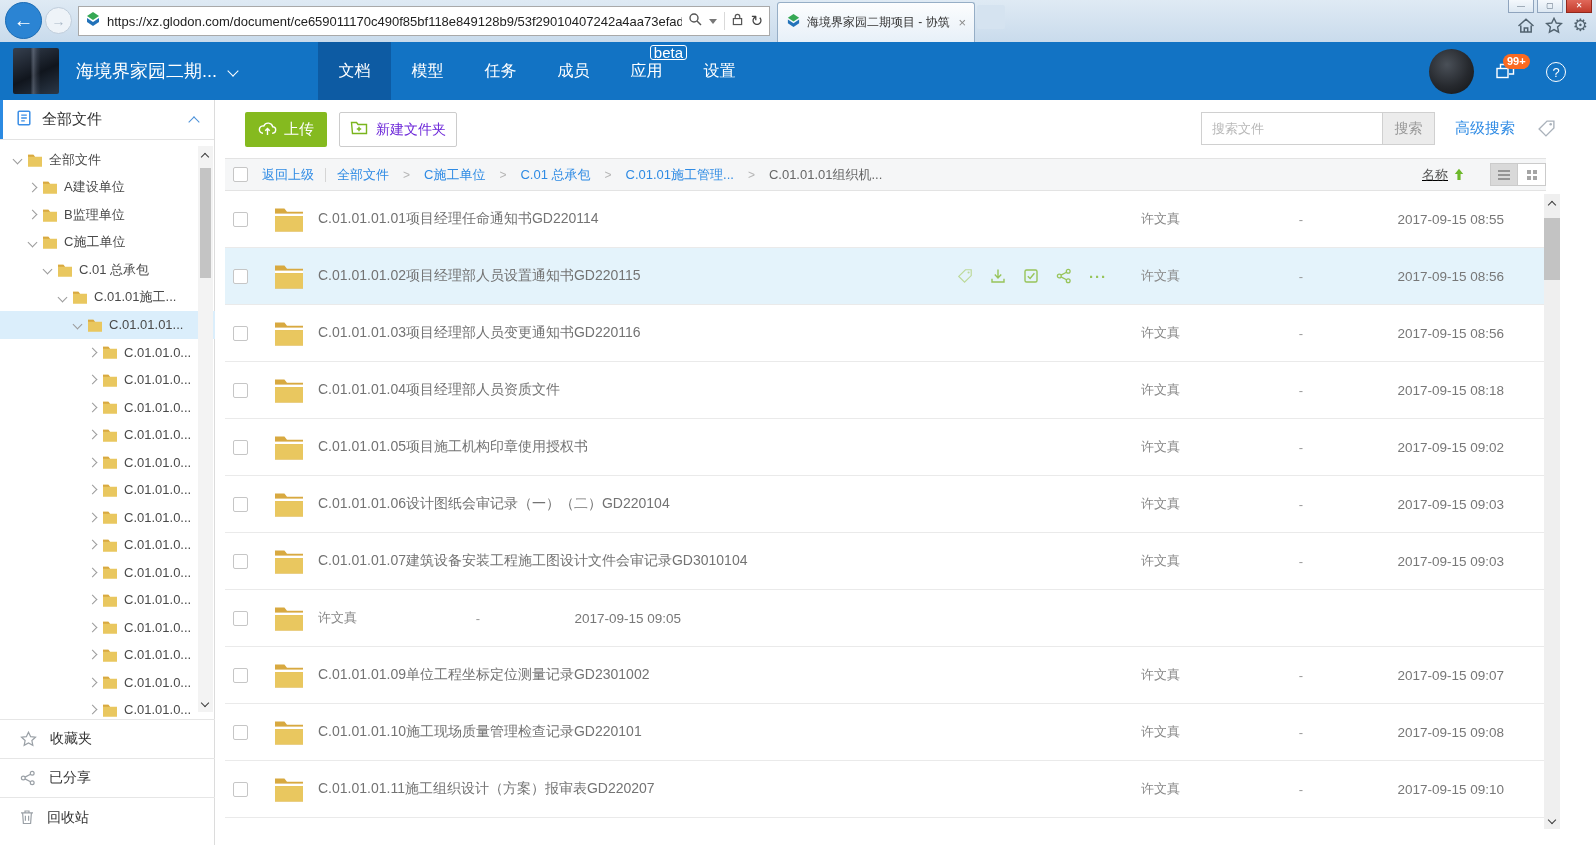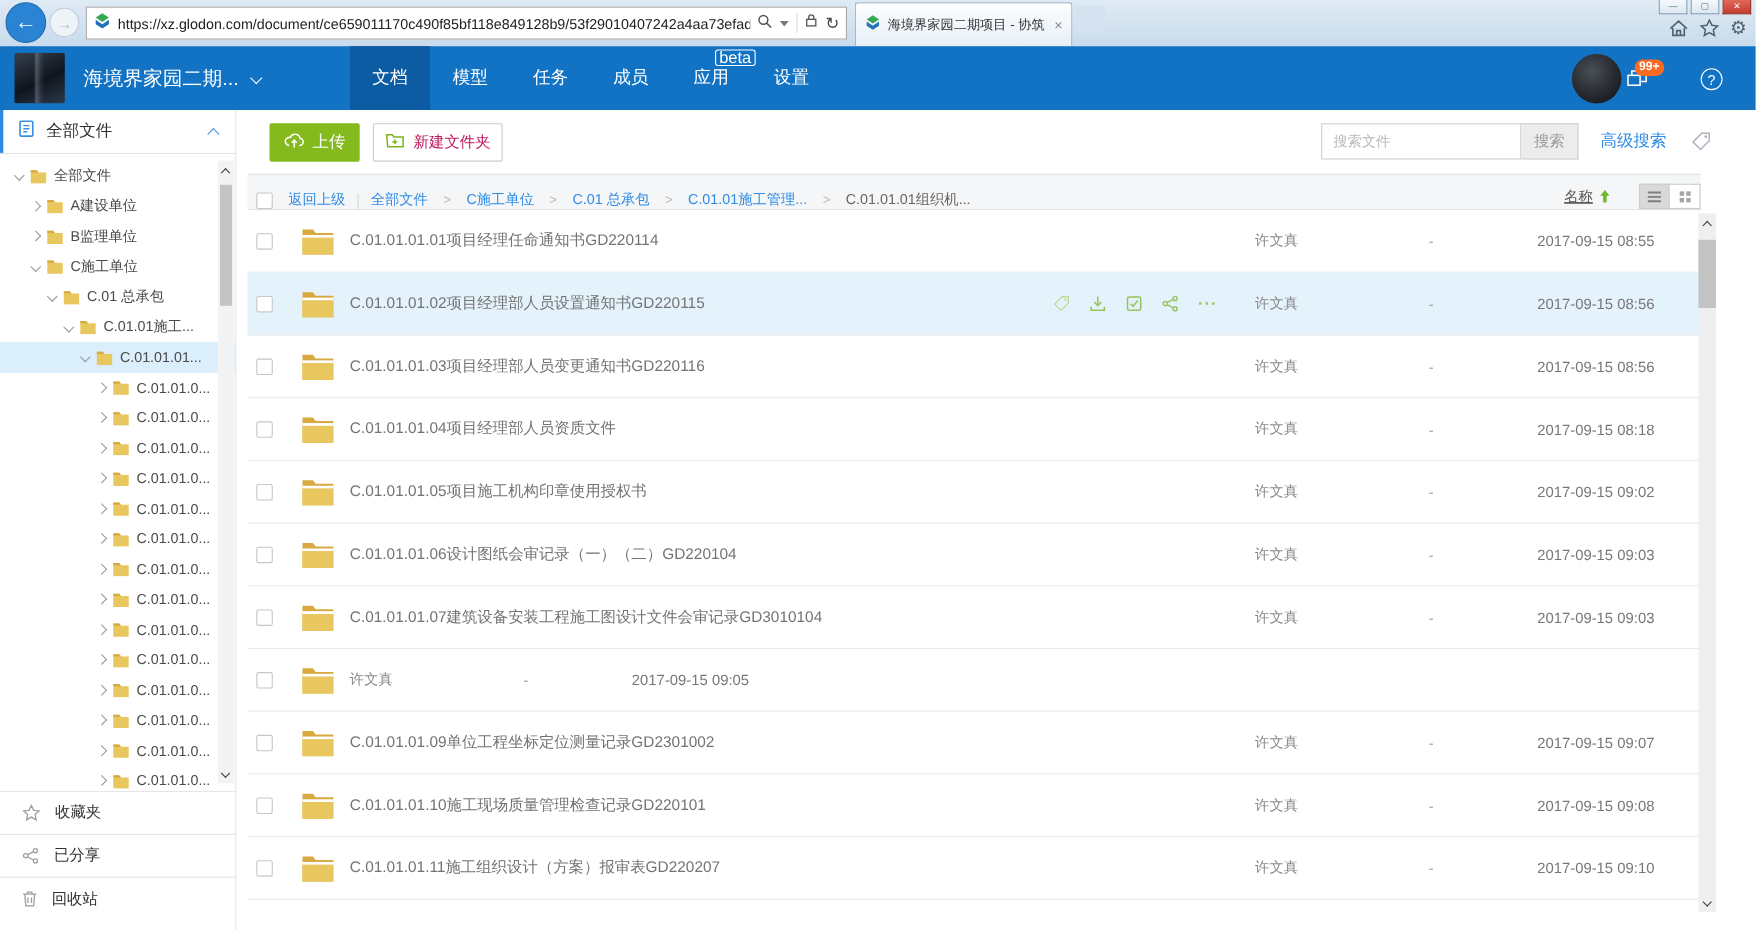--- a/index.html
+++ b/index.html
@@ -48,21 +48,21 @@
   .chev.right { transform:rotate(-45deg); }
   .chev.white { border-color:#fff; width:8px; height:8px; }
   .nav-menu { position:absolute; left:318px; top:0; height:58px; display:flex; }
   .nav-item { position:relative; width:73px; height:58px; line-height:58px; text-align:center;
     color:#fff; font-size:16px; cursor:pointer; }
   .nav-item.active { background:var(--navbar-active,#0d5ba3); }
   .beta-badge { position:absolute; top:3px; right:-4px; border:1px solid #fff; border-radius:3px;
     font-size:15px; line-height:13px; padding:0 3px; color:#fff; }
   .avatar { position:absolute; right:122px; top:7px; width:45px; height:45px; border-radius:50%;
     background:radial-gradient(circle at 40% 35%, #4a5058 0%, #26292e 55%, #101214 100%); }
-  .notif { position:absolute; right:97px; top:21px; width:20px; height:17px; }
+  .notif { position:absolute; right:80px; top:21px; width:20px; height:17px; }
   .badge99 { position:absolute; top:-9px; left:7px; background:var(--badge-orange,#fb6a21); color:#fff;
     font-size:11px; font-weight:bold; line-height:15px; padding:0 4px; border-radius:8px; }
   .help-circle { position:absolute; right:30px; top:20px; width:20px; height:20px; border:1.5px solid #fff;
     border-radius:50%; color:#fff; font-size:13px; display:flex; align-items:center; justify-content:center; }
 
   
   .main { position:absolute; left:0; top:100px; width:1596px; height:745px; }
 
   
   .sidebar { position:absolute; left:0; top:0; width:215px; height:745px; background:#fff; border-right:1px solid #dcdcdc; }
@@ -89,32 +89,32 @@
   .sb-foot-icon { margin-left:20px; color:#8e959c; display:flex; }
   .sb-foot-label { margin-left:13px; font-size:14px; color:#333; }
 
   
   .content { position:absolute; left:215px; top:0; width:1381px; height:745px; background:#fff; }
   .toolbar { position:relative; height:58px; }
   .btn-upload { position:absolute; left:30px; top:12px; width:82px; height:35px; border:none; border-radius:2px;
     background:var(--accent-green,#85ba1f); color:#fff; font-size:15px;
     display:flex; align-items:center; justify-content:center; gap:7px; cursor:pointer; }
   .btn-newfolder { position:absolute; left:124px; top:12px; width:118px; height:35px; border:1px solid #ccc; border-radius:2px;
-    background:#fff; color:#be185d; font-size:14px; display:flex; align-items:center; justify-content:center; gap:8px; cursor:pointer; }
+    background:#fff; color:#6d28d9; font-size:14px; display:flex; align-items:center; justify-content:center; gap:8px; cursor:pointer; }
   .search-group { position:absolute; right:40px; top:12px; display:flex; align-items:center; }
   .search-input { width:182px; height:33px; border:1px solid #d0d0d0; font-size:13px; padding:0 10px; color:#333; outline:none; }
   .search-input::placeholder { color:#b8b8b8; }
   .search-btn { width:52px; height:33px; background:#ececec; border:1px solid #d0d0d0; border-left:none;
     font-size:14px; color:#999; cursor:pointer; }
   .adv-search { margin-left:20px; font-size:15px; color:var(--link-blue,#2f8be4); cursor:pointer; }
   .tag-tool { margin-left:22px; color:#aab2bb; display:flex; }
 
   .list-panel { margin:0 50px 0 10px; }
   .list-header { height:33px; background:#f5f6f7; border-top:1px solid #e3e3e3; border-bottom:1px solid #e3e3e3;
-    display:flex; align-items:flex-end; padding-left:8px; }
+    display:flex; align-items:center; padding-left:8px; }
   .checkbox { width:15px; height:15px; border:1px solid #c6c6c6; border-radius:2px; background:#fff; flex:none; }
   .back-link { margin-left:14px; font-size:13px; color:var(--link-blue,#2f8be4); cursor:pointer; }
   .crumb-sep-bar { width:1px; height:14px; background:#d5d5d5; margin:0 11px; }
   .breadcrumb { display:flex; align-items:center; font-size:13px; }
   .crumb { color:var(--link-blue,#2f8be4); cursor:pointer; white-space:nowrap; }
   .crumb.current { color:#666; cursor:default; }
   .crumb-gt { color:#b5b5b5; margin:0 14px; font-size:12px; }
   .header-right { margin-left:auto; display:flex; align-items:center;text-decoration:underline; }
   .sort-label { font-size:13px; color:#555; }
   .sort-arrow { margin-left:6px; display:flex; }

